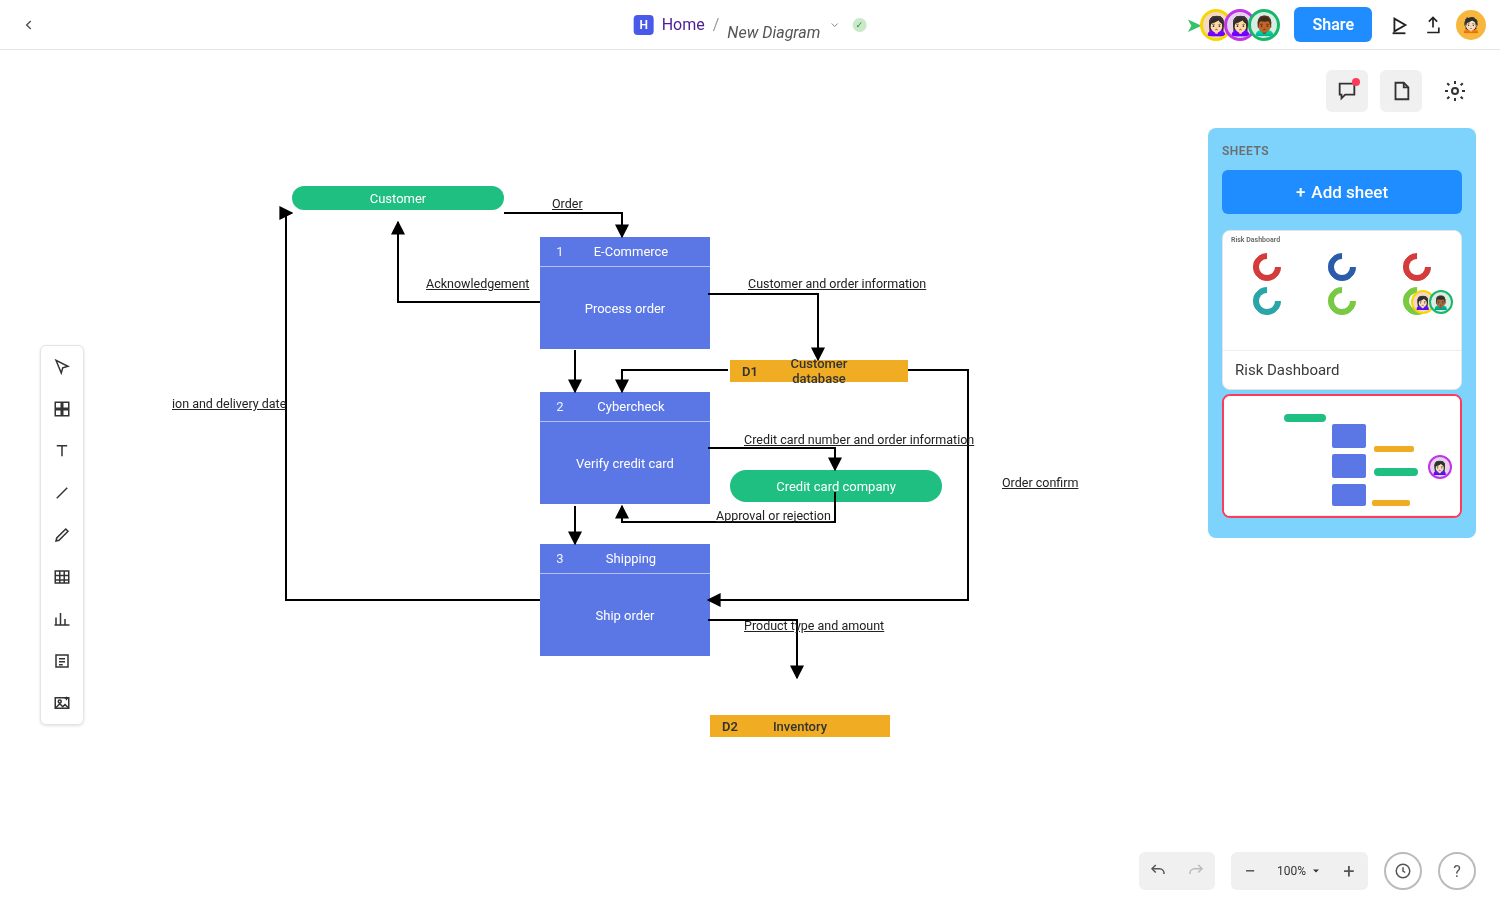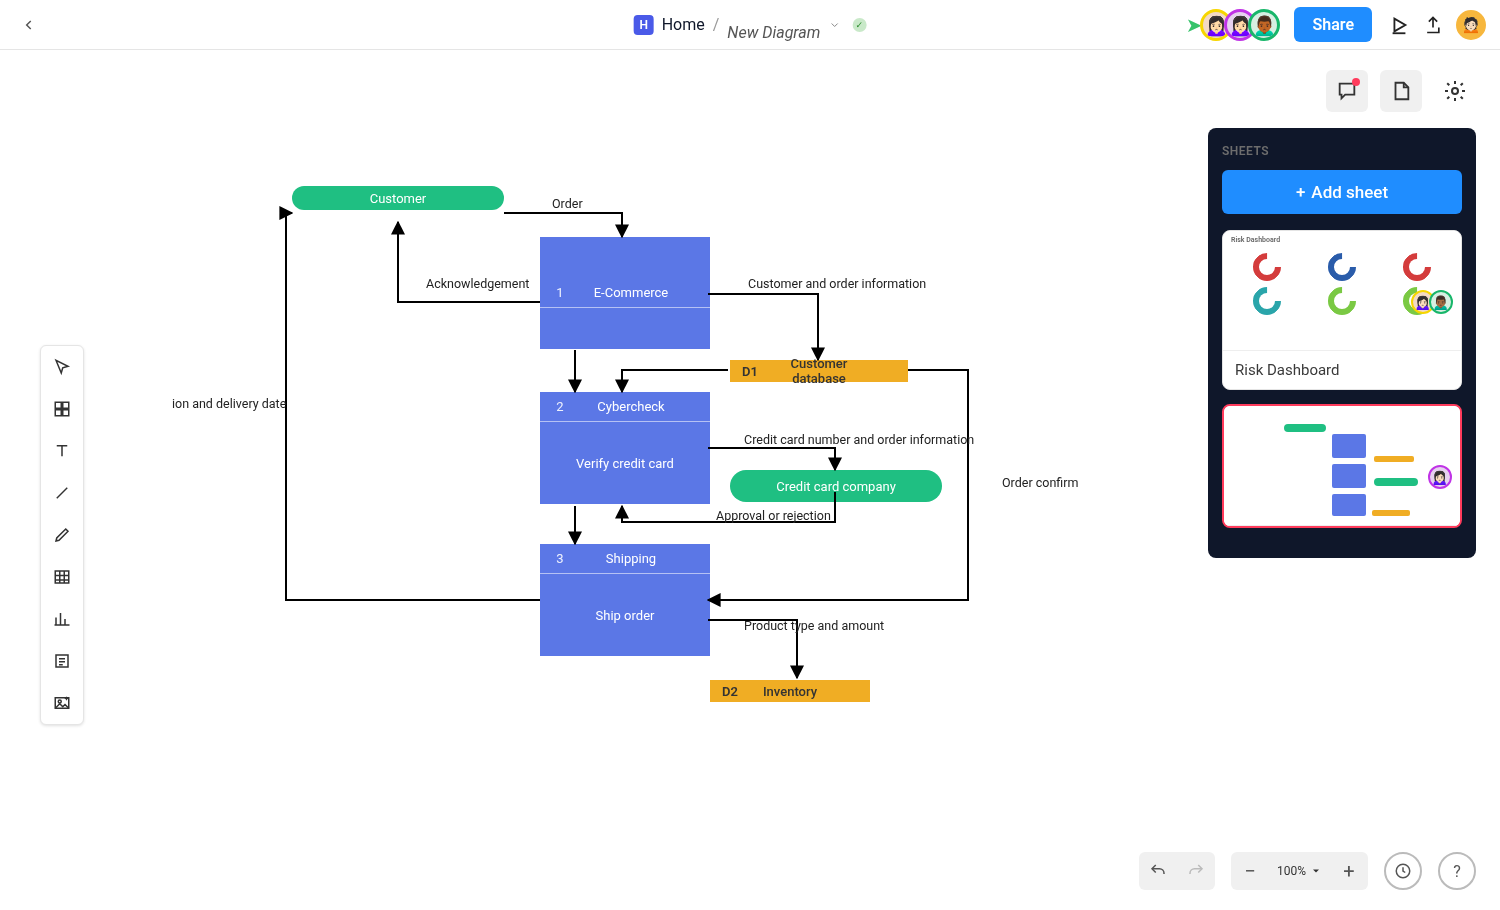--- a/index.html
+++ b/index.html
@@ -18,21 +18,21 @@
   }
   *{box-sizing:border-box;font-family:-apple-system,Segoe UI,Roboto,Helvetica,Arial,sans-serif;}
   html,body{margin:0;height:100%;}
   body{width:1500px;height:910px;background:var(--bg);overflow:hidden;position:relative;color:var(--text);}
 
   
   .topbar{position:absolute;left:0;top:0;right:0;height:50px;background:#fff;border-bottom:1px solid var(--border);display:flex;align-items:center;padding:0 14px;z-index:30;}
   .back-btn{width:30px;height:30px;display:flex;align-items:center;justify-content:center;border-radius:4px;cursor:pointer;}
   .crumbs{position:absolute;left:50%;transform:translateX(-50%);display:flex;align-items:center;gap:8px;font-size:16px;}
   .h-badge{width:20px;height:20px;background:#4a5ae8;border-radius:4px;color:#fff;display:flex;align-items:center;justify-content:center;font-size:12px;font-weight:600;}
-  .crumbs .home{color:#0f172a;cursor:pointer;}
+  .crumbs .home{color:#4c1d95;cursor:pointer;}
   .crumbs .sep{color:#999;}
   .crumbs .doc{color:#555;font-style:italic;cursor:text;margin-top:15px;}
   .tiny-dot{width:14px;height:14px;border-radius:50%;background:#c9e9c9;display:flex;align-items:center;justify-content:center;font-size:9px;color:#2a8a2a;margin-left:4px;}
   .spacer{flex:1;}
   .presence{display:flex;align-items:center;margin-right:14px;}
   .cursor-ind{color:#36c36b;font-size:20px;margin-right:6px;}
   .avatar{width:32px;height:32px;border-radius:50%;display:flex;align-items:center;justify-content:center;color:#fff;font-size:18px;margin-left:-8px;border:3px solid;background-size:cover;position:relative;overflow:hidden;}
   .avatar .face{font-size:20px;filter:saturate(1.6);}
   .share-btn{background:var(--blue-btn);color:#fff;border:none;border-radius:6px;padding:8px 18px;font-size:16px;font-weight:600;cursor:pointer;margin-right:10px;}
   .icon-btn{width:34px;height:34px;display:flex;align-items:center;justify-content:center;border-radius:4px;cursor:pointer;color:#333;}
@@ -44,24 +44,24 @@
   
   .left-tools{position:absolute;left:40px;top:345px;width:44px;background:#fff;border:1px solid var(--border);border-radius:6px;box-shadow:var(--shadow);display:flex;flex-direction:column;align-items:center;padding:6px 0;gap:12px;z-index:20;}
   .tool{width:30px;height:30px;display:flex;align-items:center;justify-content:center;color:#3a3a3a;cursor:pointer;border-radius:4px;}
 
   
   .floating-right{position:absolute;right:24px;top:70px;display:flex;gap:12px;z-index:20;}
   .fbtn{width:42px;height:42px;background:#f0f0f0;border-radius:6px;display:flex;align-items:center;justify-content:center;cursor:pointer;position:relative;}
   .red-dot{position:absolute;top:8px;right:8px;width:8px;height:8px;background:var(--red);border-radius:50%;}
 
   
-  .sheets{position:absolute;right:24px;top:128px;width:268px;background:#0f172a;border-radius:8px;padding:16px 14px;z-index:15;}
+  .sheets{position:absolute;right:24px;top:128px;width:268px;background:#7dd3fc;border-radius:8px;padding:16px 14px;z-index:15;}
   .sheets-title{font-size:12px;letter-spacing:.5px;color:#6d6d6d;font-weight:600;margin-bottom:12px;}
   .add-sheet{width:100%;background:var(--blue-btn);color:#fff;border:none;border-radius:6px;padding:12px 0;font-size:17px;font-weight:500;cursor:pointer;display:flex;align-items:center;justify-content:center;gap:6px;margin-bottom:16px;}
-  .sheet-card{background:#fff;border:1px solid #e4e4e4;border-radius:8px;overflow:hidden;margin-bottom:14px;cursor:pointer;position:relative;}
+  .sheet-card{background:#fff;border:1px solid #e4e4e4;border-radius:8px;overflow:hidden;margin-bottom:4px;cursor:pointer;position:relative;}
   .sheet-card.active{border:2px solid var(--red);}
   .thumb{height:120px;background:#fff;border-bottom:1px solid #eee;position:relative;}
   .thumb-label{padding:10px 12px;font-size:15px;color:#3a3a3a;}
   .mini-avatars{position:absolute;right:8px;bottom:36px;display:flex;}
   .mini-av{width:24px;height:24px;border-radius:50%;border:2px solid #fff;margin-left:-6px;display:flex;align-items:center;justify-content:center;font-size:14px;}
 
   
   .donut-grid{display:grid;grid-template-columns:repeat(3,1fr);gap:6px;padding:22px 10px 6px;}
   .donut{width:28px;height:28px;border-radius:50%;border:6px solid;border-top-color:transparent!important;transform:rotate(45deg);margin:auto;}
   .donut-cell{display:flex;align-items:center;}
@@ -87,21 +87,21 @@
   .orange-bg{background:var(--orange);color:#333;font-weight:500;}
   .proc{flex-direction:column;}
   .proc .head{width:100%;height:30px;border-bottom:1px solid rgba(255,255,255,.55);display:flex;align-items:center;color:#fff;}
   .proc .num{width:40px;text-align:center;opacity:.9;}
   .proc .ht{flex:1;text-align:center;padding-right:28px;}
   .proc .body{flex:1;display:flex;align-items:center;justify-content:center;}
   .ds{display:flex;align-items:center;}
   .ds .tag{width:40px;text-align:center;font-weight:600;}
   .ds .dst{flex:1;text-align:center;padding-right:40px;}
 
-  .edge-label{position:absolute;font-size:12.5px;color:#222;background:transparent;white-space:nowrap;z-index:5;}
+  .edge-label{position:absolute;font-size:12.5px;color:#222;background:transparent;white-space:nowrap;z-index:5;text-decoration:underline;}
 
   svg.arrows{position:absolute;left:0;top:0;pointer-events:none;z-index:4;}
 
 </style>
 </head>
 <body>
 
 <div class="topbar">
   <div class="back-btn">
     <svg width="14" height="14" viewBox="0 0 24 24" fill="none" stroke="#555" stroke-width="2.5">
@@ -189,20 +189,23 @@
   </div>
   <div class="shape pill green-bg" style="left:730px;top:420px;width:212px;height:32px">
     <span>Credit card company</span>
   </div>
 
   <div class="shape blue-bg proc" style="left:540px;top:187px;width:170px;height:112px">
     <div class="head">
         <span class="num">1</span>
         <span class="ht">E-Commerce</span>
       </div>
+    <div class="body">
+        <span>Process order</span>
+      </div>
   </div>
   <div class="shape blue-bg proc" style="left:540px;top:342px;width:170px;height:112px">
     <div class="head">
         <span class="num">2</span>
         <span class="ht">Cybercheck</span>
       </div>
     <div class="body">
         <span>Verify credit card</span>
       </div>
   </div>
@@ -213,21 +216,21 @@
       </div>
     <div class="body">
         <span>Ship order</span>
       </div>
   </div>
 
   <div class="shape orange-bg ds" style="left:730px;top:310px;width:178px;height:22px">
     <span class="tag">D1</span>
     <span class="dst">Customer database</span>
   </div>
-  <div class="shape orange-bg ds" style="left:710px;top:630px;width:160px;height:22px">
+  <div class="shape orange-bg ds" style="left:710px;top:665px;width:180px;height:22px">
     <span class="tag">D2</span>
     <span class="dst">Inventory</span>
   </div>
 
   <div class="edge-label" style="left:552px;top:146px">Order</div>
   <div class="edge-label" style="left:426px;top:226px">Acknowledgement</div>
   <div class="edge-label" style="left:748px;top:226px">Customer and order information</div>
   <div class="edge-label" style="left:744px;top:382px">Credit card number and order information</div>
   <div class="edge-label" style="left:716px;top:458px">Approval or rejection</div>
   <div class="edge-label" style="left:744px;top:568px">Product type and amount</div>

